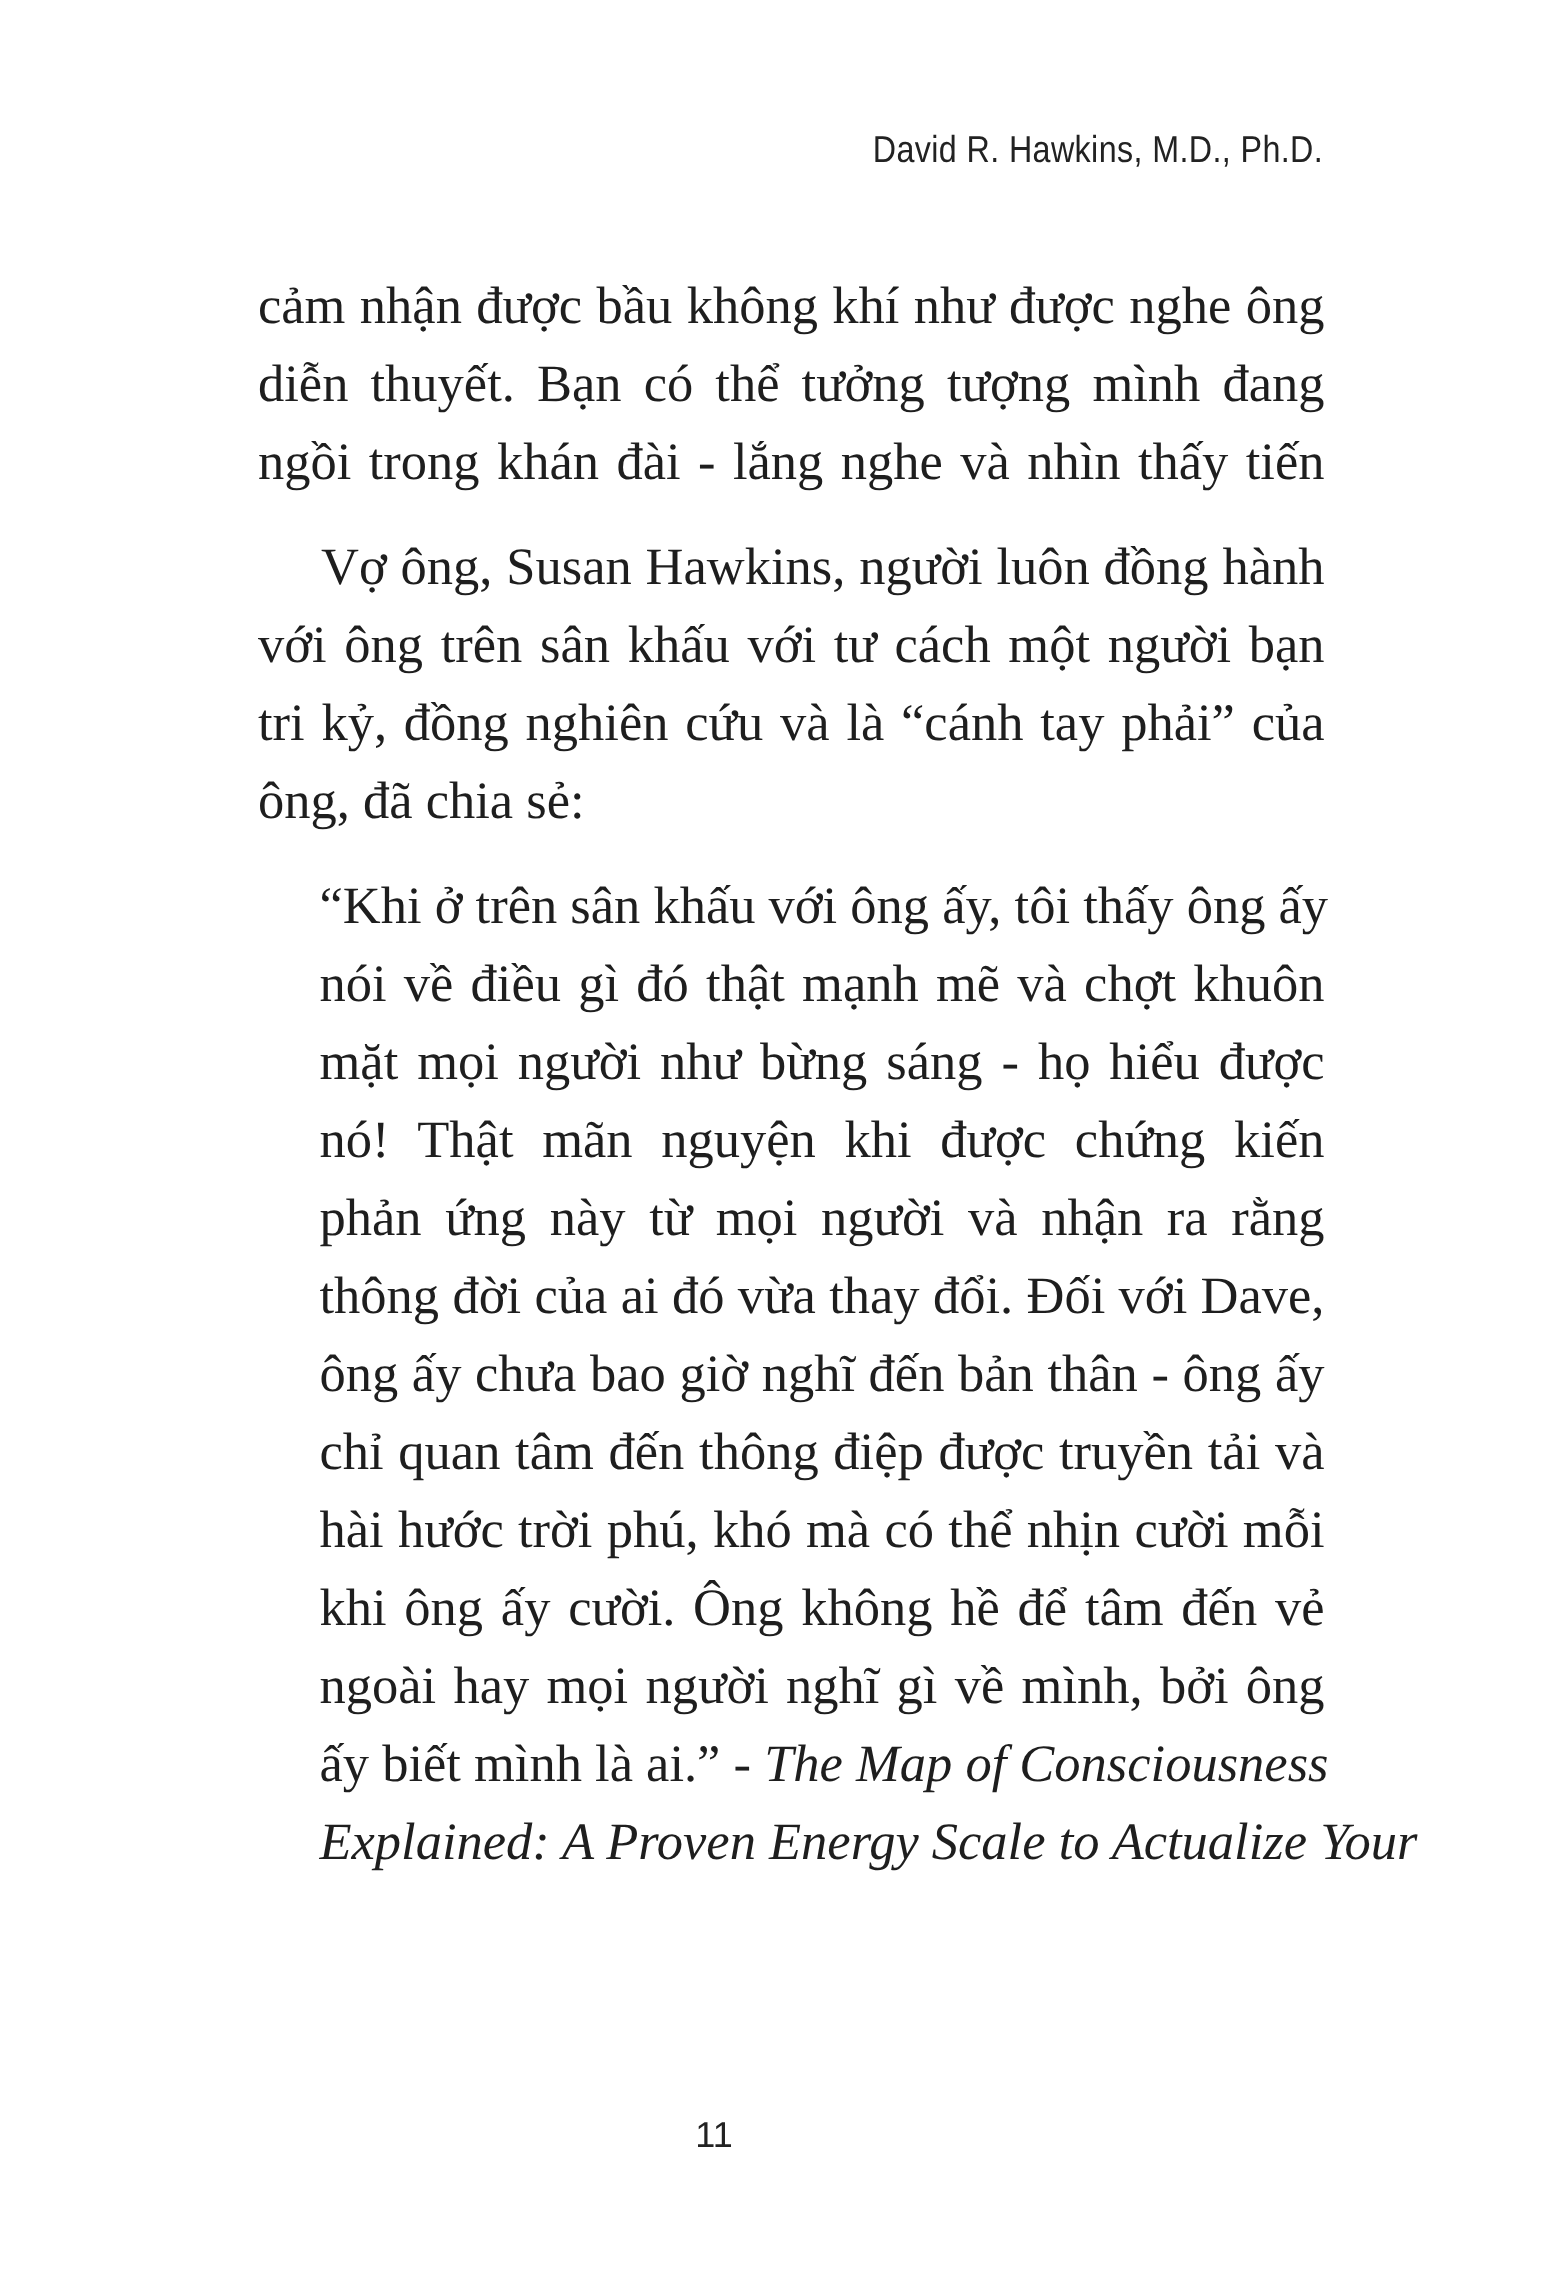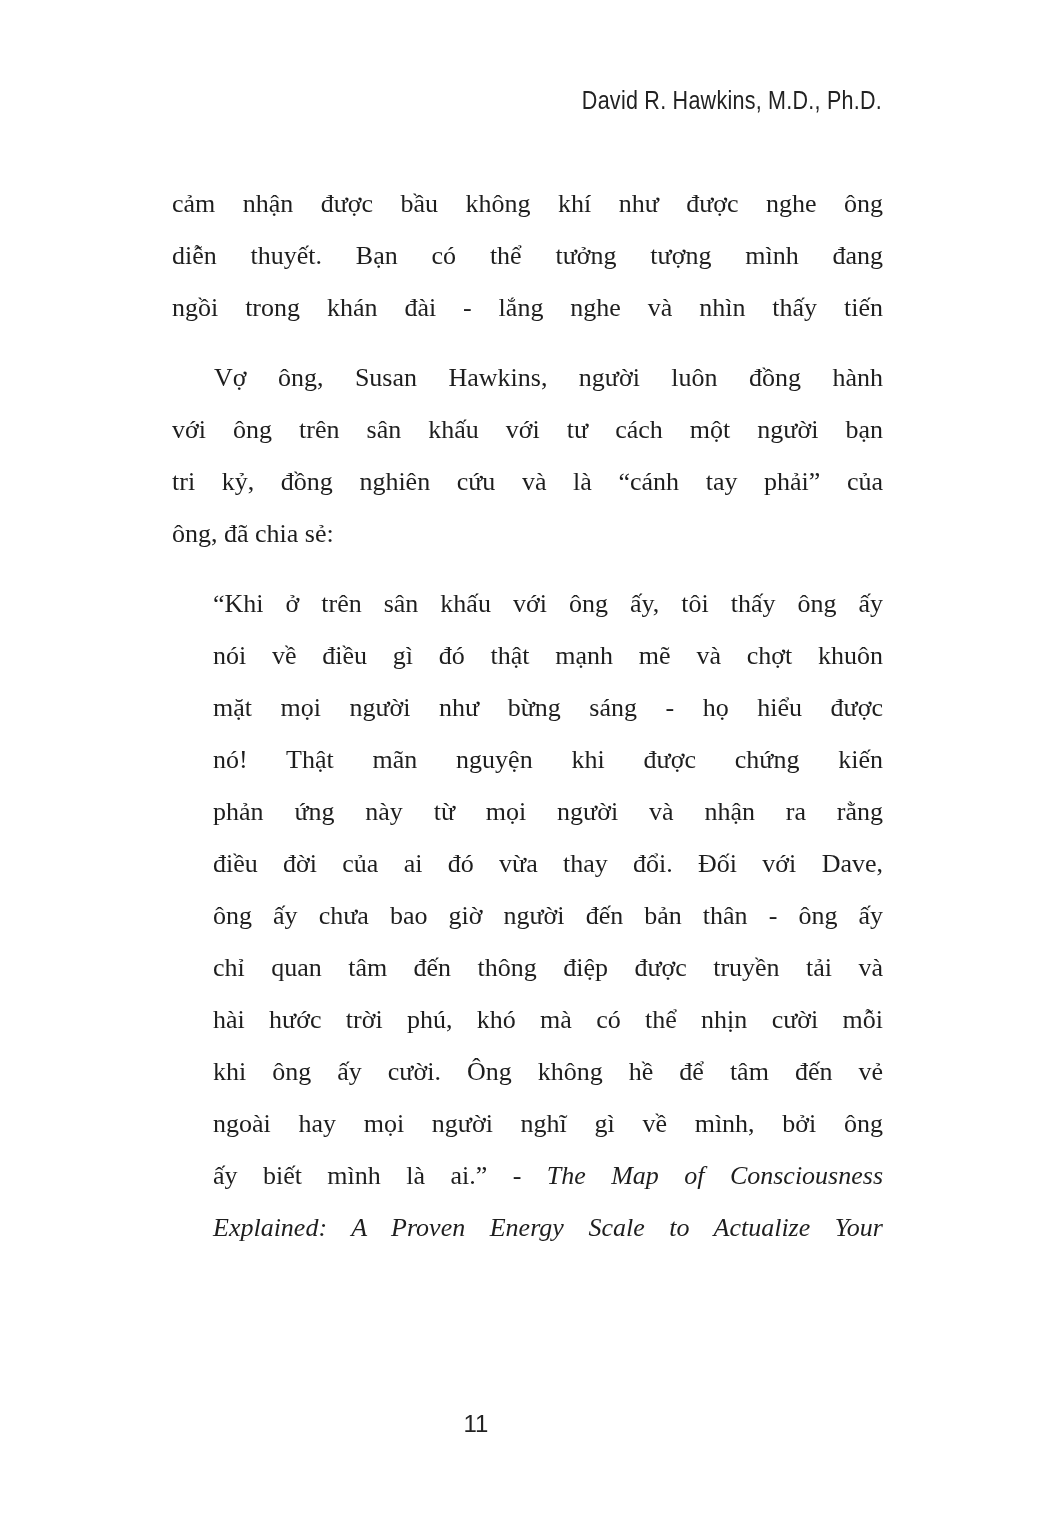--- a/index.html
+++ b/index.html
@@ -30,21 +30,21 @@
     .content {
       position: absolute;
       top: 178px;
       left: 172px;
       width: 711px;
     }
     .line {
       display: block;
       height: 52px;
       line-height: 52px;
-      font-size: 26px;
+      font-size: 35px;
       white-space: nowrap;
       text-align: justify;
       text-align-last: justify;
     }
     .line.last {
       text-align-last: left;
     }
     .para {
       margin: 0;
     }
@@ -92,22 +92,22 @@
     <span class="line">tri kỷ, đồng nghiên cứu và là “cánh tay phải” của</span>
     <span class="line last">ông, đã chia sẻ:</span>
   </div>
 
   <div class="quote">
     <span class="line">“Khi ở trên sân khấu với ông ấy, tôi thấy ông ấy</span>
     <span class="line">nói về điều gì đó thật mạnh mẽ và chợt khuôn</span>
     <span class="line">mặt mọi người như bừng sáng - họ hiểu được</span>
     <span class="line">nó! Thật mãn nguyện khi được chứng kiến</span>
     <span class="line">phản ứng này từ mọi người và nhận ra rằng</span>
-    <span class="line">điều đời của ai đó vừa thay đổi. Đối với Dave,</span>
-    <span class="line">ông ấy chưa bao giờ người đến bản thân - ông ấy</span>
+    <span class="line">thông đời của ai đó vừa thay đổi. Đối với Dave,</span>
+    <span class="line">ông ấy chưa bao giờ nghĩ đến bản thân - ông ấy</span>
     <span class="line">chỉ quan tâm đến thông điệp được truyền tải và</span>
     <span class="line">hài hước trời phú, khó mà có thể nhịn cười mỗi</span>
     <span class="line">khi ông ấy cười. Ông không hề để tâm đến vẻ</span>
     <span class="line">ngoài hay mọi người nghĩ gì về mình, bởi ông</span>
     <span class="line"><span>ấy biết mình là ai.” - </span><span class="italic">The Map of Consciousness</span></span>
     <span class="line italic">Explained: A Proven Energy Scale to Actualize Your</span>
   </div>
 
 </div>
 

